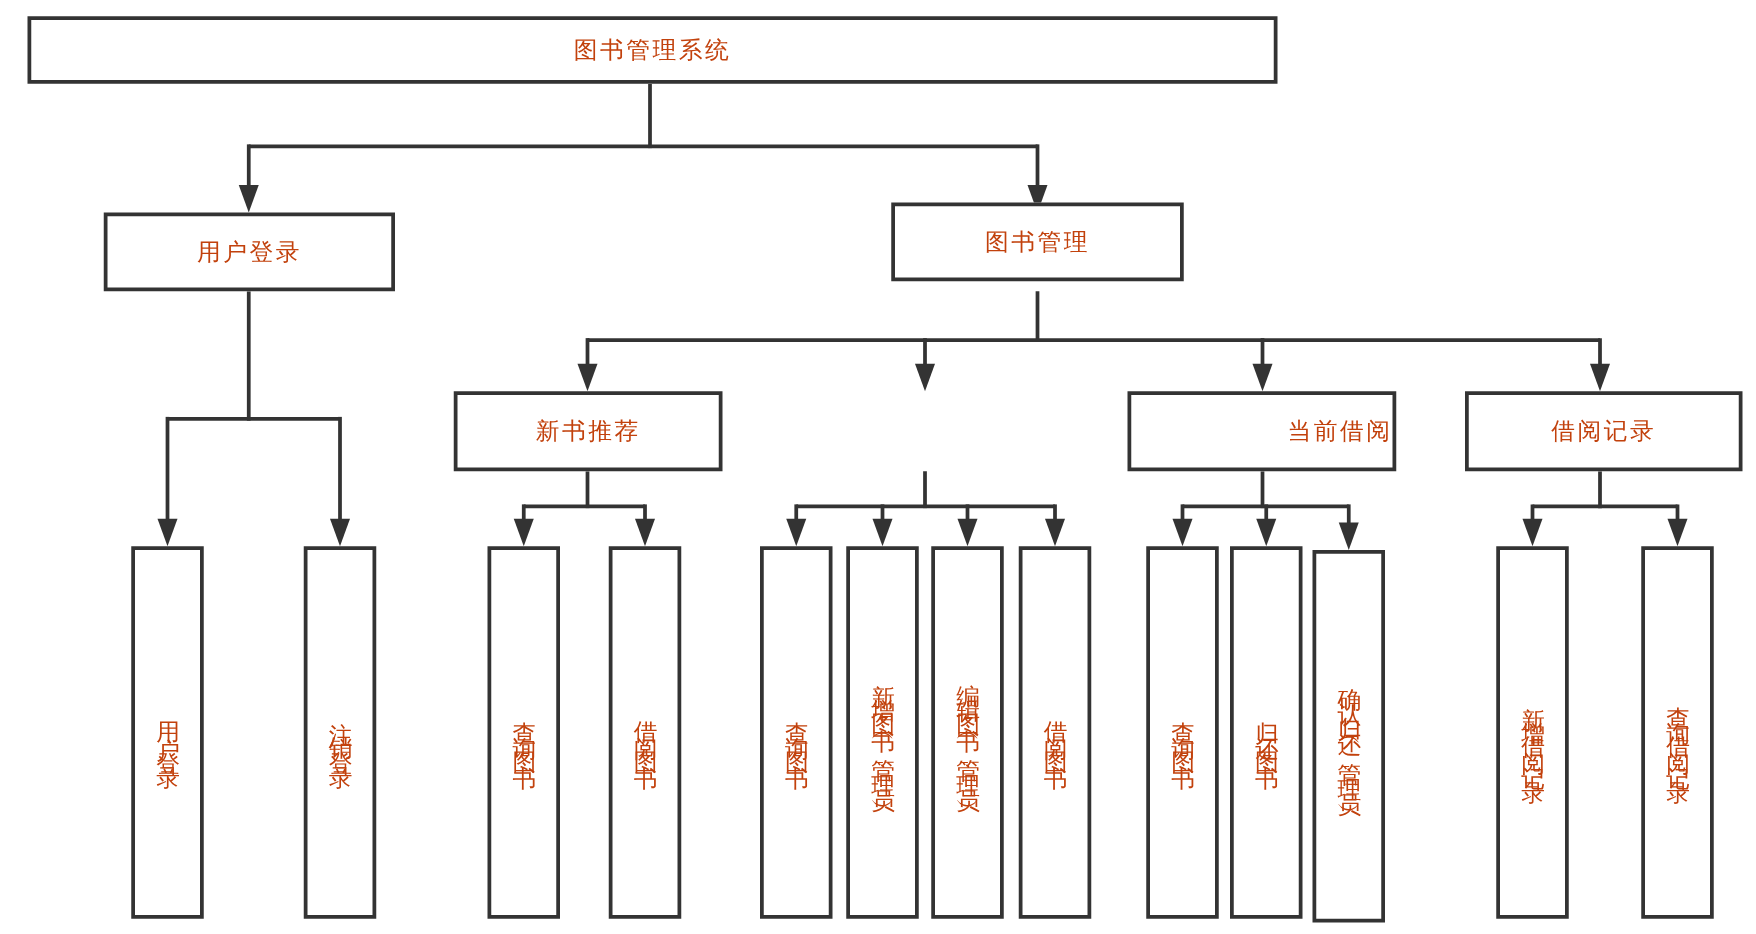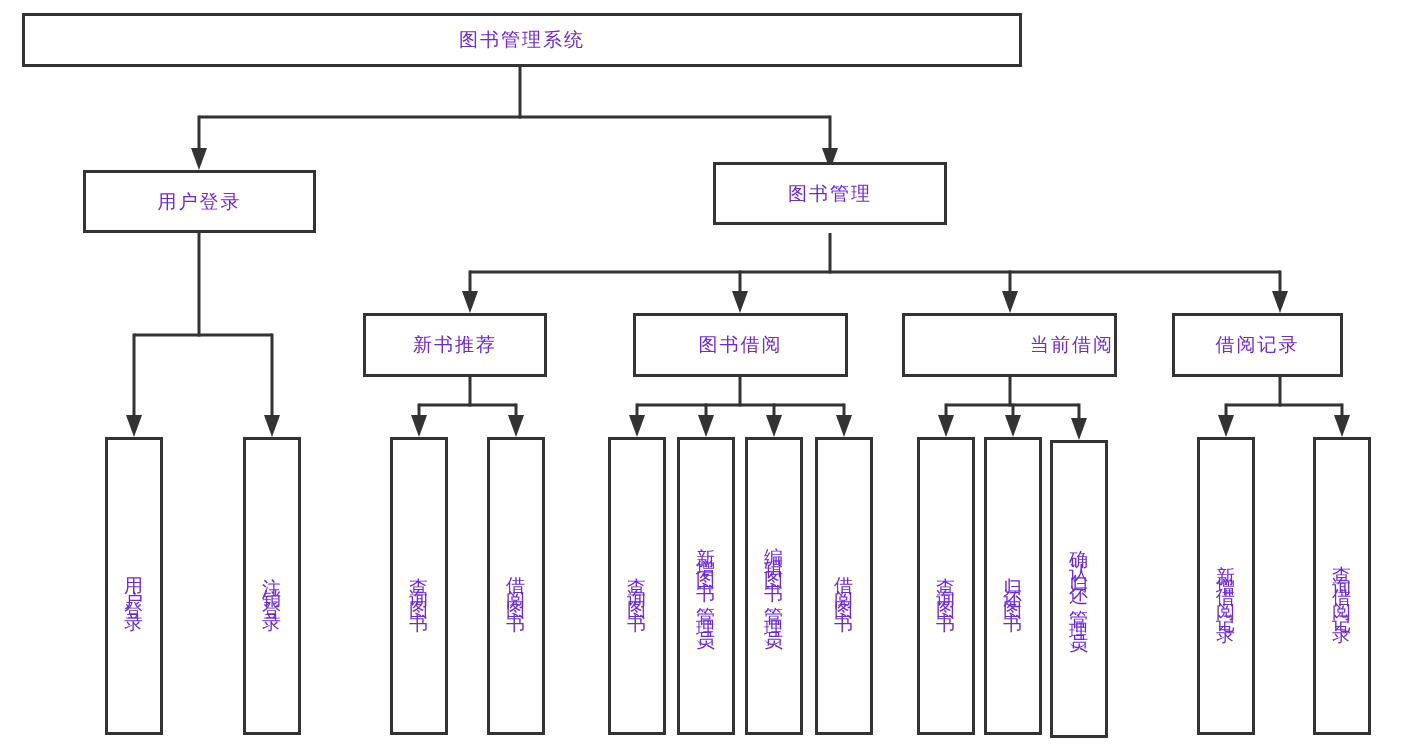--- a/index.html
+++ b/index.html
@@ -16,45 +16,45 @@
   }
   .connectors {
     position: absolute; left: 0; top: 0; width: 1405px; height: 747px;
     pointer-events: none;
   }
   .node {
     position: absolute;
     background: #ffffff;
     border: 3px solid #333333;
     display: flex; align-items: center; justify-content: center;
-    color: #6d28d9;
+    color: #c2410c;
     font-size: 19px;
     z-index: 2;
   }
   .node .hlabel {
     letter-spacing: 2px;
     white-space: nowrap;
   }
   .node .vlabel {
     writing-mode: vertical-lr;
     text-orientation: mixed;
     letter-spacing: 12px;
     line-height: 1;
     white-space: nowrap;
   }
   
   .n-root   { left: 22px;   top: 13px;  width: 1000px; height: 54px; }
   
   .n-login  { left: 83px;   top: 170px; width: 233px;  height: 63px; }
   .n-mgmt   { left: 713px;  top: 162px; width: 234px;  height: 63px; }
   
-  .n-newbk  { left: 363px;  top: 313px; width: 184px;  height: 64px; }
+  .n-newbk  { left: 363px;  top: 313px; width: 215px;  height: 64px; }
   .n-borrow { left: 633px;  top: 313px; width: 215px;  height: 64px; }
   .n-curr   { left: 902px;  top: 313px; width: 215px;  height: 64px; justify-content: flex-end; }
-  .n-record { left: 1172px; top: 313px; width: 171px;  height: 64px; }
+  .n-record { left: 1172px; top: 313px; width: 222px;  height: 64px; }
   
   .leaf { top: 437px; width: 58px; height: 298px; }
   .l-login1  { left: 105px; }
   .l-login2  { left: 243px; }
   .l-nb1     { left: 390px; }
   .l-nb2     { left: 487px; }
   .l-bb1     { left: 608px; }
   .l-bb2     { left: 677px; }
   .l-bb3     { left: 745px; }
   .l-bb4     { left: 815px; }
@@ -153,23 +153,20 @@
   <div class="node n-login">
     <span class="hlabel">用户登录</span>
   </div>
   <div class="node n-mgmt">
     <span class="hlabel">图书管理</span>
   </div>
 
   <div class="node n-newbk">
     <span class="hlabel">新书推荐</span>
   </div>
-  <div class="node n-borrow">
-    <span class="hlabel">图书借阅</span>
-  </div>
   <div class="node n-curr">
     <span class="hlabel">当前借阅</span>
   </div>
   <div class="node n-record">
     <span class="hlabel">借阅记录</span>
   </div>
 
   <div class="node leaf l-login1">
     <span class="vlabel">用户登录</span>
   </div>

